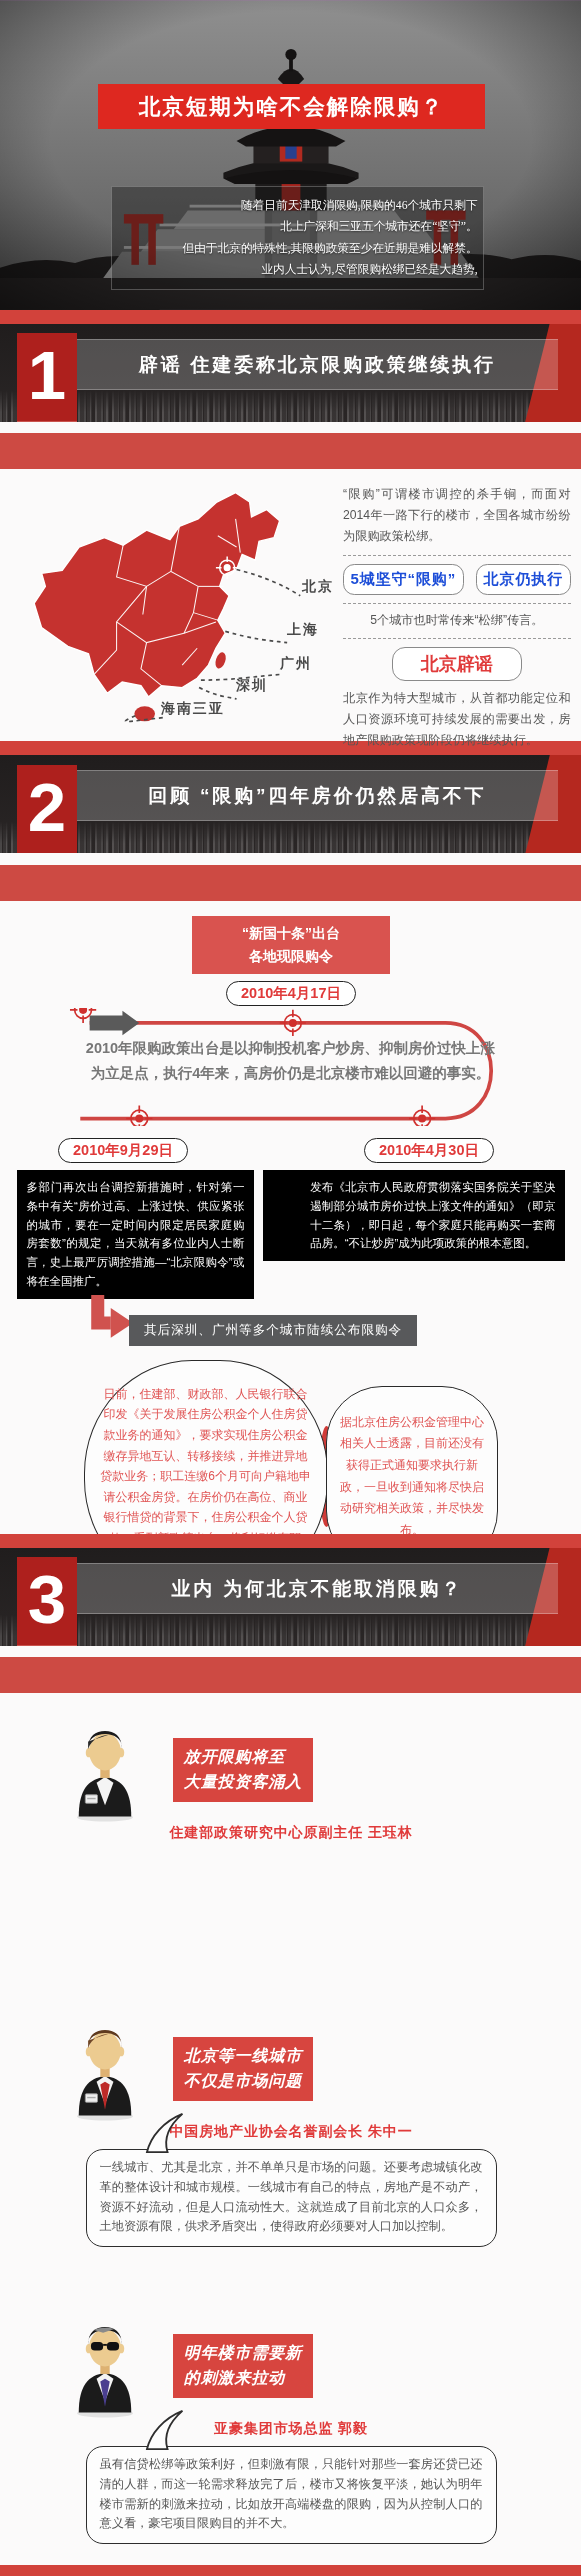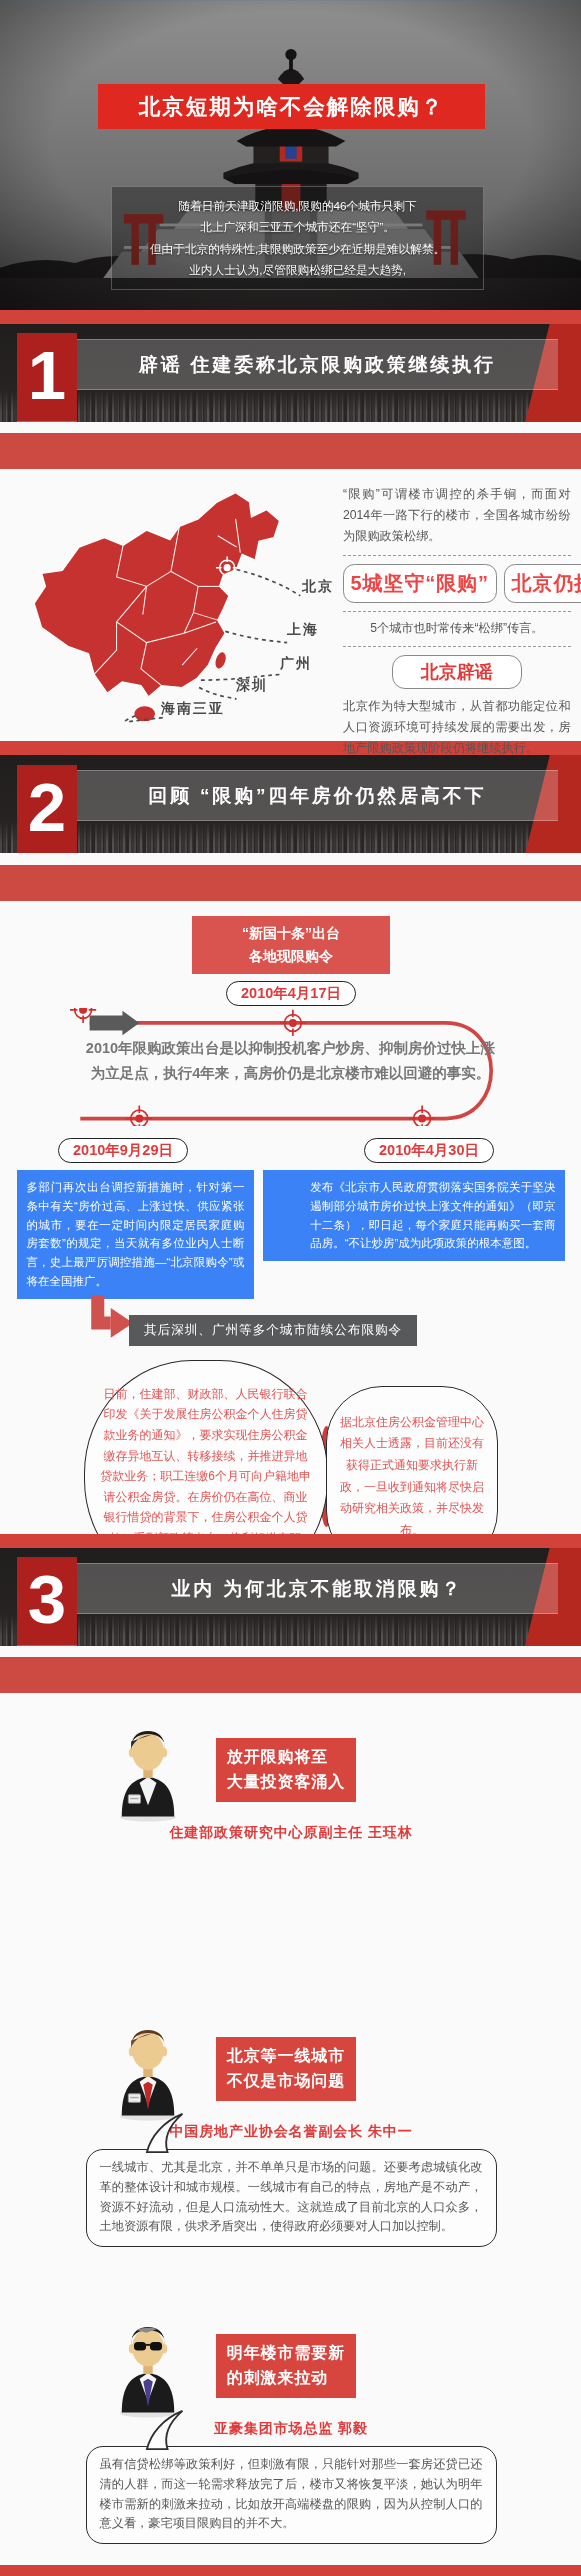--- a/index.html
+++ b/index.html
@@ -1,26 +1,26 @@
 <!DOCTYPE html>
 <html lang="zh" style="font-size:15px"><head>
 <meta charset="utf-8">
 <style>
   html,body{margin:0;padding:0;}
   body{font-family:"Liberation Sans","DejaVu Sans",sans-serif;background:#e9e9e9;}
   #page{position:relative;width:582px;height:2576px;margin:0 auto;background:#fbfafa;overflow:hidden;}
 
   
-  .hero{position:relative;width:582px;height:310px;background:#0369a1;overflow:hidden;}
+  .hero{position:relative;width:582px;height:310px;background:#d946ef;overflow:hidden;}
   .hero svg{position:absolute;left:0;top:0;}
   .hero-title{position:absolute;left:98px;top:84px;width:387px;height:45px;background:#de2820;
     color:#fff;font-size:21.6px;font-weight:bold;letter-spacing:1.9px;text-align:center;line-height:45px;}
   .hero-intro{position:absolute;left:111px;top:186px;width:360px;background:rgba(25,25,25,0.42);
     border:0.9px solid rgba(255,255,255,0.25);color:#fff;font-size:11.7px;line-height:1.85;
-    text-align:center;padding:7.5px 5.6px;text-shadow:0 0.9px 1.9px rgba(0,0,0,.6);}
+    text-align:right;padding:7.5px 5.6px;text-shadow:0 0.9px 1.9px rgba(0,0,0,.6);font-family:Liberation Serif, serif;}
 
   
   .sec-strip{height:14px;background:#d2423b;}
   .sec-banner{position:relative;height:98px;background:
      linear-gradient(#201d1d,#2a2626);overflow:hidden;}
   .sec-banner .skyline{position:absolute;left:0;right:0;bottom:0;height:32px;opacity:.55;
      background:
        repeating-linear-gradient(90deg, rgba(255,255,255,.28) 0 1.9px, transparent 1.9px 5.6px),
        repeating-linear-gradient(90deg, transparent 0 2.8px, rgba(255,255,255,.12) 2.8px 8.4px);
      -webkit-mask-image:linear-gradient(transparent,#000 70%);
@@ -38,54 +38,54 @@
   .sec-bar{height:36px;background:#cd4a43;}
 
   
   .map-sec{position:relative;height:272px;background:#fbfafa;}
   .map-sec svg{position:absolute;left:5.6px;top:11.3px;}
   .city-label{position:absolute;color:#4a4a4a;font-size:14px;font-weight:bold;letter-spacing:1.9px;}
   .map-col{position:absolute;left:343px;right:11.3px;top:15px;}
   .map-p{color:#555;font-size:12.2px;line-height:1.7;text-align:justify;}
   .dash{border:none;border-top:1.9px dashed #9a9a9a;margin:8.4px 0;}
   .badge-row{display:flex;gap:7.5px;justify-content:space-between;margin:3.8px 0;}
-  .badge{border:1.9px solid #8a8a8a;border-radius:11.3px;color:#ef4444;font-weight:bold;
-     font-size:20px;padding:4.7px 6.6px;white-space:nowrap;letter-spacing:0.9px;background:#fff;}
+  .badge{border:1.9px solid #8a8a8a;border-radius:11.3px;color:#1d4ed8;font-weight:bold;
+     font-size:15px;padding:4.7px 6.6px;white-space:nowrap;letter-spacing:0.9px;background:#fff;}
   .rumor{color:#555;font-size:12.2px;text-align:center;margin:1.9px 0;}
   .badge-center{display:block;width:113px;margin:3.8px auto 7.5px;text-align:center;font-size:18px;
      border:1.9px solid #8a8a8a;border-radius:13px;color:#e03a3a;font-weight:bold;padding:3.8px 7.5px;background:#fff;}
 
   
   .tl-sec{position:relative;height:633px;background:#fbfafa;overflow:hidden;}
   .tl-event{width:191px;margin:15px auto 7.5px;background:#d9534f;color:#fff;font-size:14px;
      font-weight:bold;text-align:center;line-height:1.6;padding:6.6px 3.8px;}
   .pill{display:block;width:fit-content;margin:1.9px auto;border:1.9px solid #222;border-radius:15px;
      color:#e03a3a;font-weight:bold;font-size:14.5px;padding:1.9px 14px;background:#fff;}
   .tl-canvas{position:relative;height:118px;margin-top:1.9px;}
   .tl-canvas .tl-text{position:absolute;left:84px;top:28px;width:413px;color:#777;font-size:14.5px;
      font-weight:bold;line-height:1.75;text-align:center;}
   .tl-dates{display:flex;justify-content:space-between;padding:0 88px 0 58px;margin-top:12px;}
   .tl-dates .pill{margin:0;}
   .tl-boxes{display:flex;gap:9.4px;padding:0 17px;margin-top:7.5px;align-items:flex-start;}
-  .tl-box{background:#3b82f6;color:#fff;font-size:11.5px;line-height:1.62;padding:8.4px 9.4px;text-align:justify;}
+  .tl-box{background:#000000;color:#fff;font-size:11.5px;line-height:1.62;padding:8.4px 9.4px;text-align:justify;}
   .tl-box.left{width:218px;flex:none;}
   .tl-box.right{flex:1;padding-left:47px;}
   .followup{position:relative;margin:11.3px 0 0 90px;height:41px;}
   .followup svg{position:absolute;left:0;top:-15px;}
   .followup .gray-box{position:absolute;left:39px;top:5.6px;background:#58595b;color:#fff;
      font-size:12.7px;padding:6.6px 15px;letter-spacing:0.9px;white-space:nowrap;}
   .bubbles{display:flex;justify-content:center;align-items:center;margin-top:9.4px;}
   .bubble-big{border:1.9px solid #2a2a2a;background:#fdfdfd;color:#e05454;text-align:center;}
   .bub-left{width:212px;border-radius:108px/113px;padding:22.5px 15px;font-size:12px;line-height:1.72;z-index:1;}
   .bub-lens{width:15px;height:101px;background:#d03b38;border-radius:50%;margin:0 -8.4px;z-index:0;}
   .bub-right{width:148px;border-radius:56px;padding:24.4px 11.3px;font-size:12px;line-height:1.8;z-index:1;}
 
   
   .expert{position:relative;background:#fbfafa;}
-  .exp-row{display:flex;padding-left:103px;align-items:flex-start;}
+  .exp-row{display:flex;padding-left:60px;align-items:flex-start;font-style:italic;}
   .exp-tag{margin:20.6px 0 0 22.5px;background:#d7453f;color:#fff;font-size:16px;font-weight:bold;
      line-height:1.55;padding:7.5px 11.3px;letter-spacing:0.9px;}
   .exp-name{text-align:center;color:#e03a3a;font-size:14px;font-weight:bold;margin-top:1.9px;letter-spacing:0.9px;}
   .exp-bubble{position:relative;width:383px;margin:7.5px auto 0;border:1.9px solid #2e2e2e;border-radius:17px;
      background:#fdfdfd;color:#555;font-size:12.2px;line-height:1.62;padding:8.4px 13px;text-align:justify;}
   .exp-tail{position:absolute;left:54px;top:-38px;}
 
   
   .footer-strip{height:14px;background:#d2423b;}
 </style>

